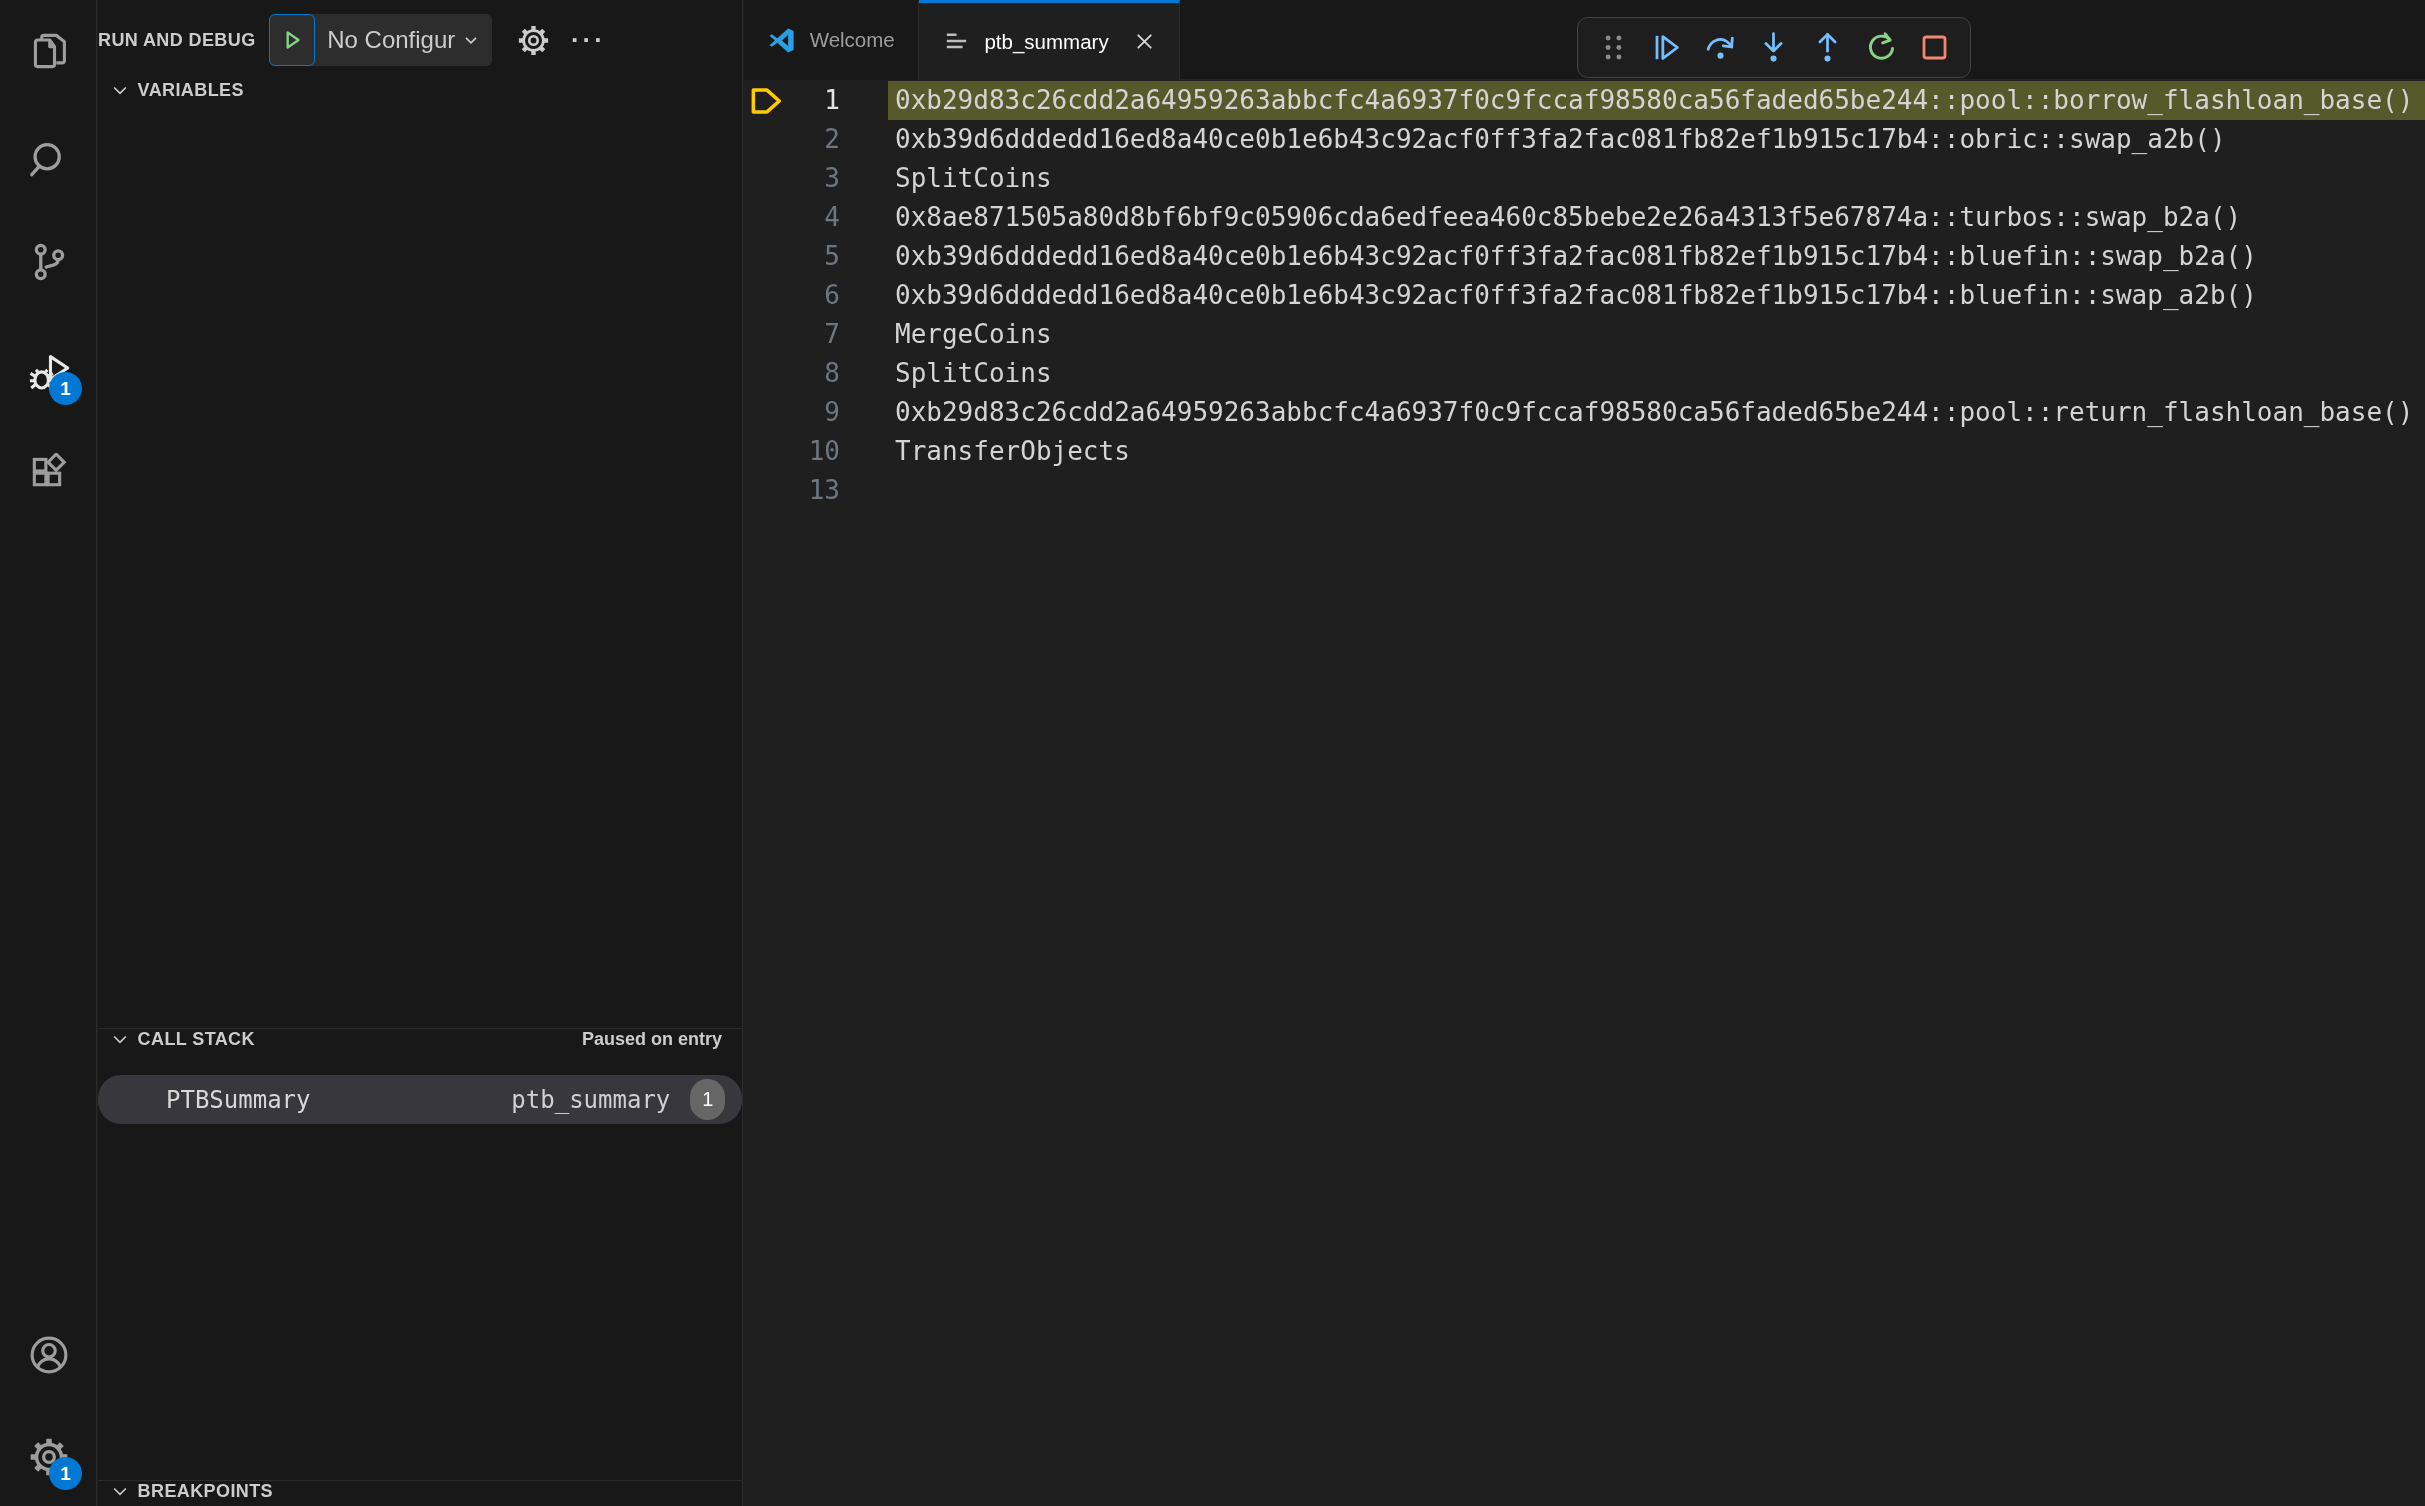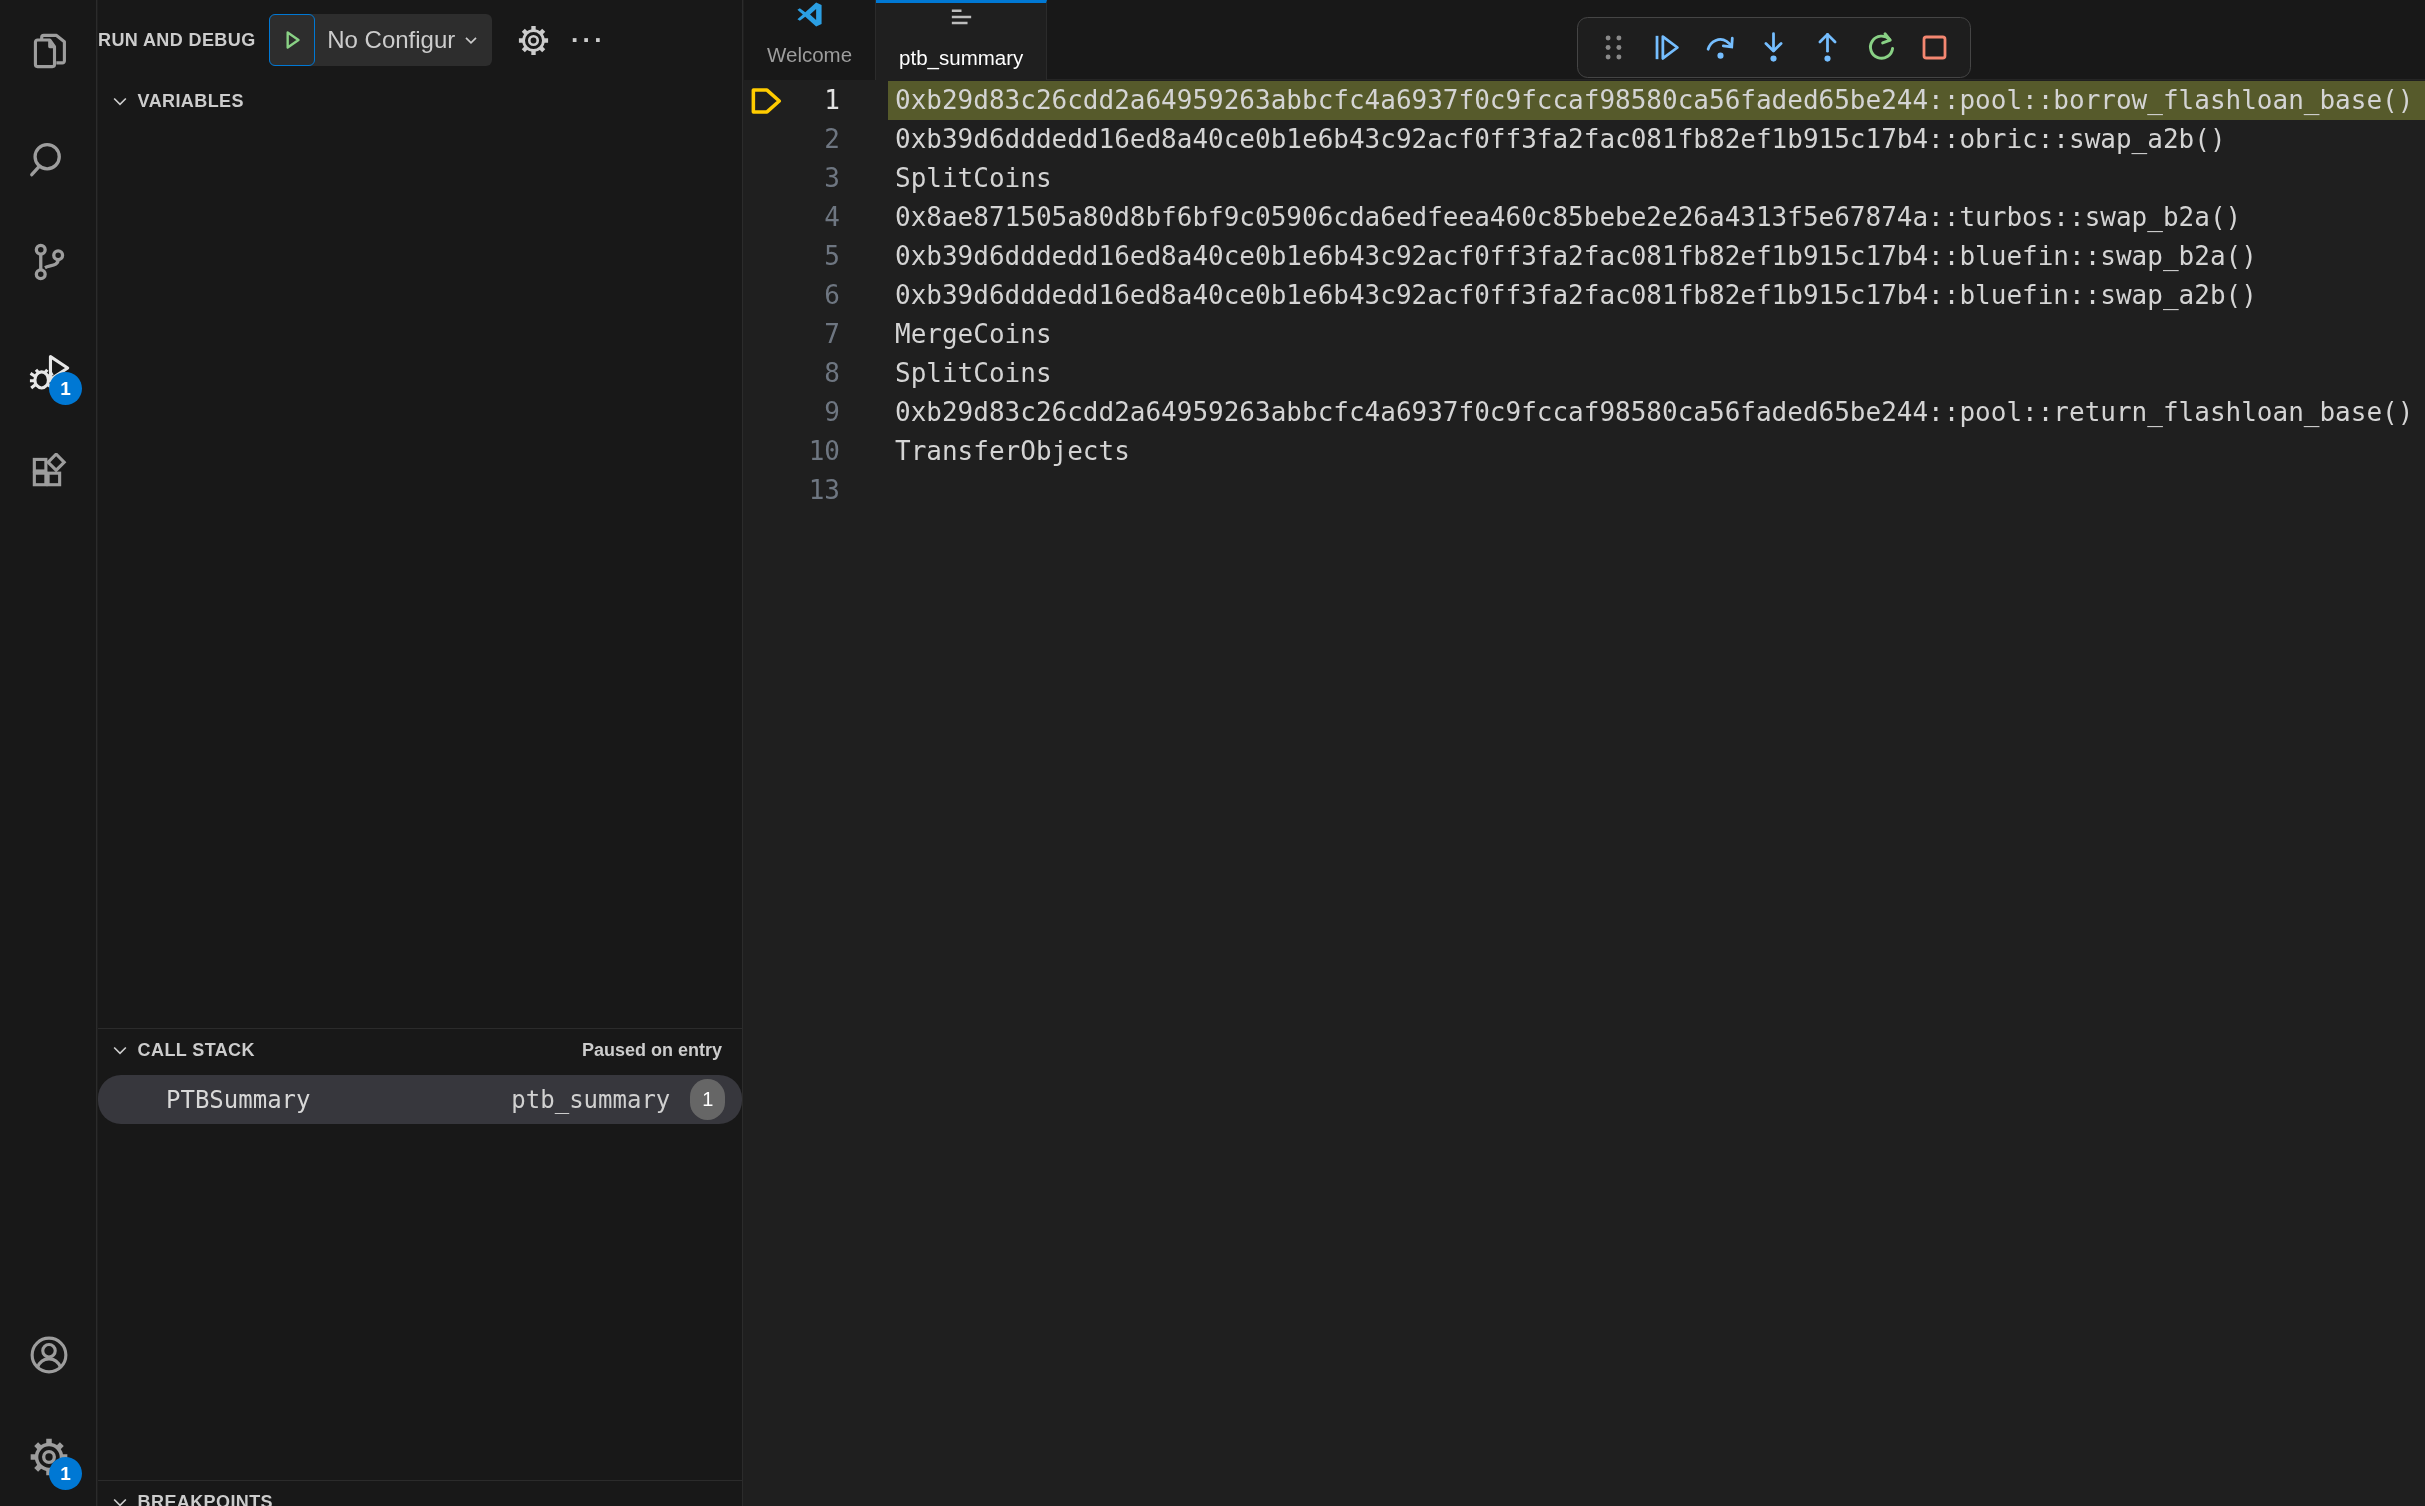--- a/index.html
+++ b/index.html
@@ -29,42 +29,42 @@
   .play-btn svg { width:26px; height:26px; }
   .config-label { display:flex; align-items:center; gap:6px; padding:0 10.6px 0 12px;
                   color:#cccccc; font-size:24px; white-space:nowrap; }
   .config-label svg { width:20px; height:20px; color:#cccccc; }
   .icon-btn { margin-left:24px; color:#cccccc; display:flex; align-items:center; }
   .icon-btn svg { width:35px; height:35px; }
   .more-dots { font-size:26px; font-weight:bold; letter-spacing:3px; color:#cccccc; margin-left:20px; line-height:1; }
 
   .section { position:absolute; left:0; right:0; }
   .section.bordered { border-top:0.8px solid #2b2b2b; }
-  .section-header { height:42px; display:flex; align-items:center; gap:7.6px;
+  .section-header { height:42px; display:flex; align-items:flex-start; gap:7.6px;
                     padding:0 20px 0 12px; color:#cccccc; }
   .section-header svg { width:20px; height:20px; flex:none; }
   .section-label { font-size:18px; font-weight:bold; letter-spacing:0.4px; }
   .section-status { margin-left:auto; font-size:18px; font-weight:bold; color:#cccccc; }
 
   .frame-row { position:absolute; left:0; right:0; top:46px; height:49px; background:#37373d;
                display:flex; align-items:center; padding:0 16.7px 0 68px;
                font-family:"DejaVu Sans Mono", monospace;border-radius:23px; }
   .frame-name { font-size:24px; color:#d8d8d8; }
   .frame-source { margin-left:auto; font-size:24px; color:#d0d0d0; }
   .frame-badge { margin-left:20px; min-width:35px; height:41px; padding:0 4.6px; border-radius:20.5px;
                  background:#666666; color:#ffffff; font-size:20px;
                  display:flex; align-items:center; justify-content:center;
                  font-family:"Liberation Sans", sans-serif; }
 
   
   .editor { position:absolute; left:744px; top:0; right:0; bottom:0; background:#1f1f1f; }
   .tab-bar { position:absolute; left:0; top:0; right:0; height:80px; background:#181818;
              display:flex; border-bottom:0.8px solid #252525; }
   .tab { display:flex; align-items:center; gap:13.7px; padding:0 23px; font-size:20.5px;
-         color:#9d9d9d; background:#181818; border-right:0.8px solid #2b2b2b; height:80px;flex-direction:column; }
+         color:#9d9d9d; background:#181818; border-right:0.8px solid #2b2b2b; height:80px; }
   .tab .tab-icon svg { width:29px; height:29px; display:block; }
   .tab.active { background:#1f1f1f; color:#ffffff; border-top:3.8px solid #0078d4;
                 border-right:0.8px solid #2b2b2b; padding-top:0; }
   .tab .close { margin-left:10.6px; color:#d7d7d7; display:flex; }
   .tab .close svg { width:23px; height:23px; }
 
   .debug-toolbar { position:absolute; left:833px; top:16.7px; height:61px;
                    display:flex; align-items:center; gap:4.6px; padding:0 10.6px;
                    background:#1e1e1e; border:1.5px solid #454545; border-radius:10.6px; }
   .dtb-btn { width:49px; height:49px; display:flex; align-items:center; justify-content:center; }

